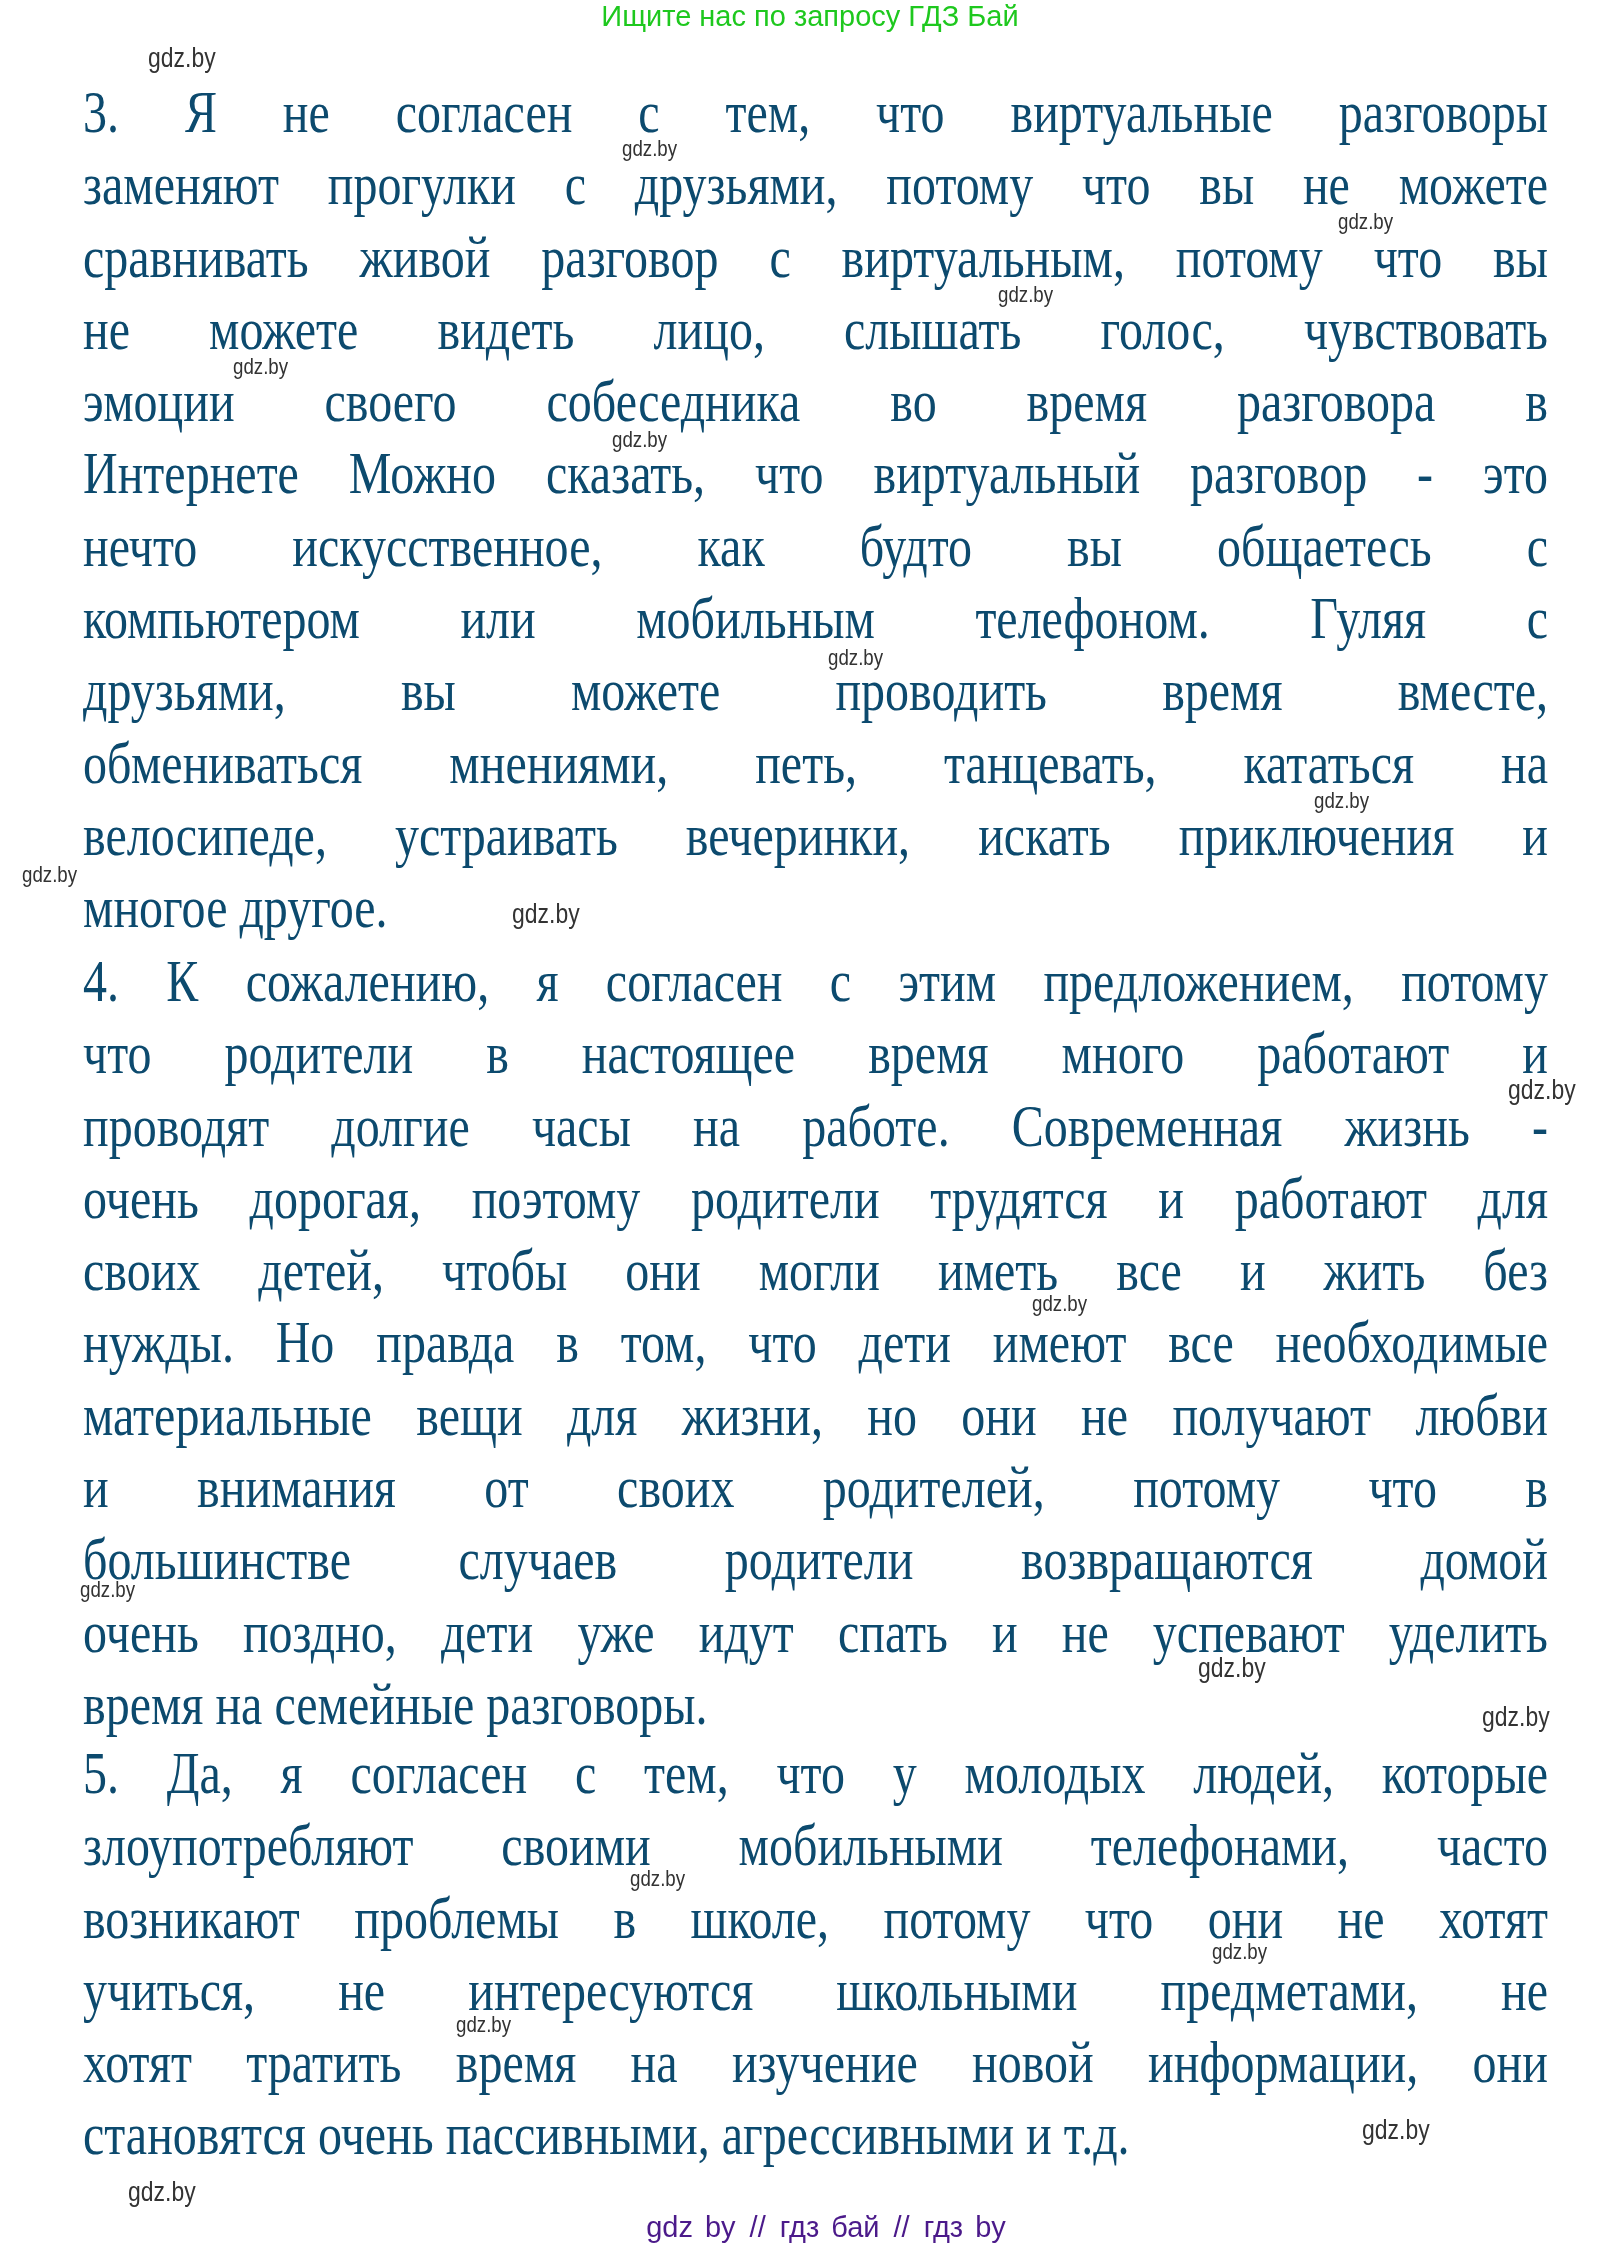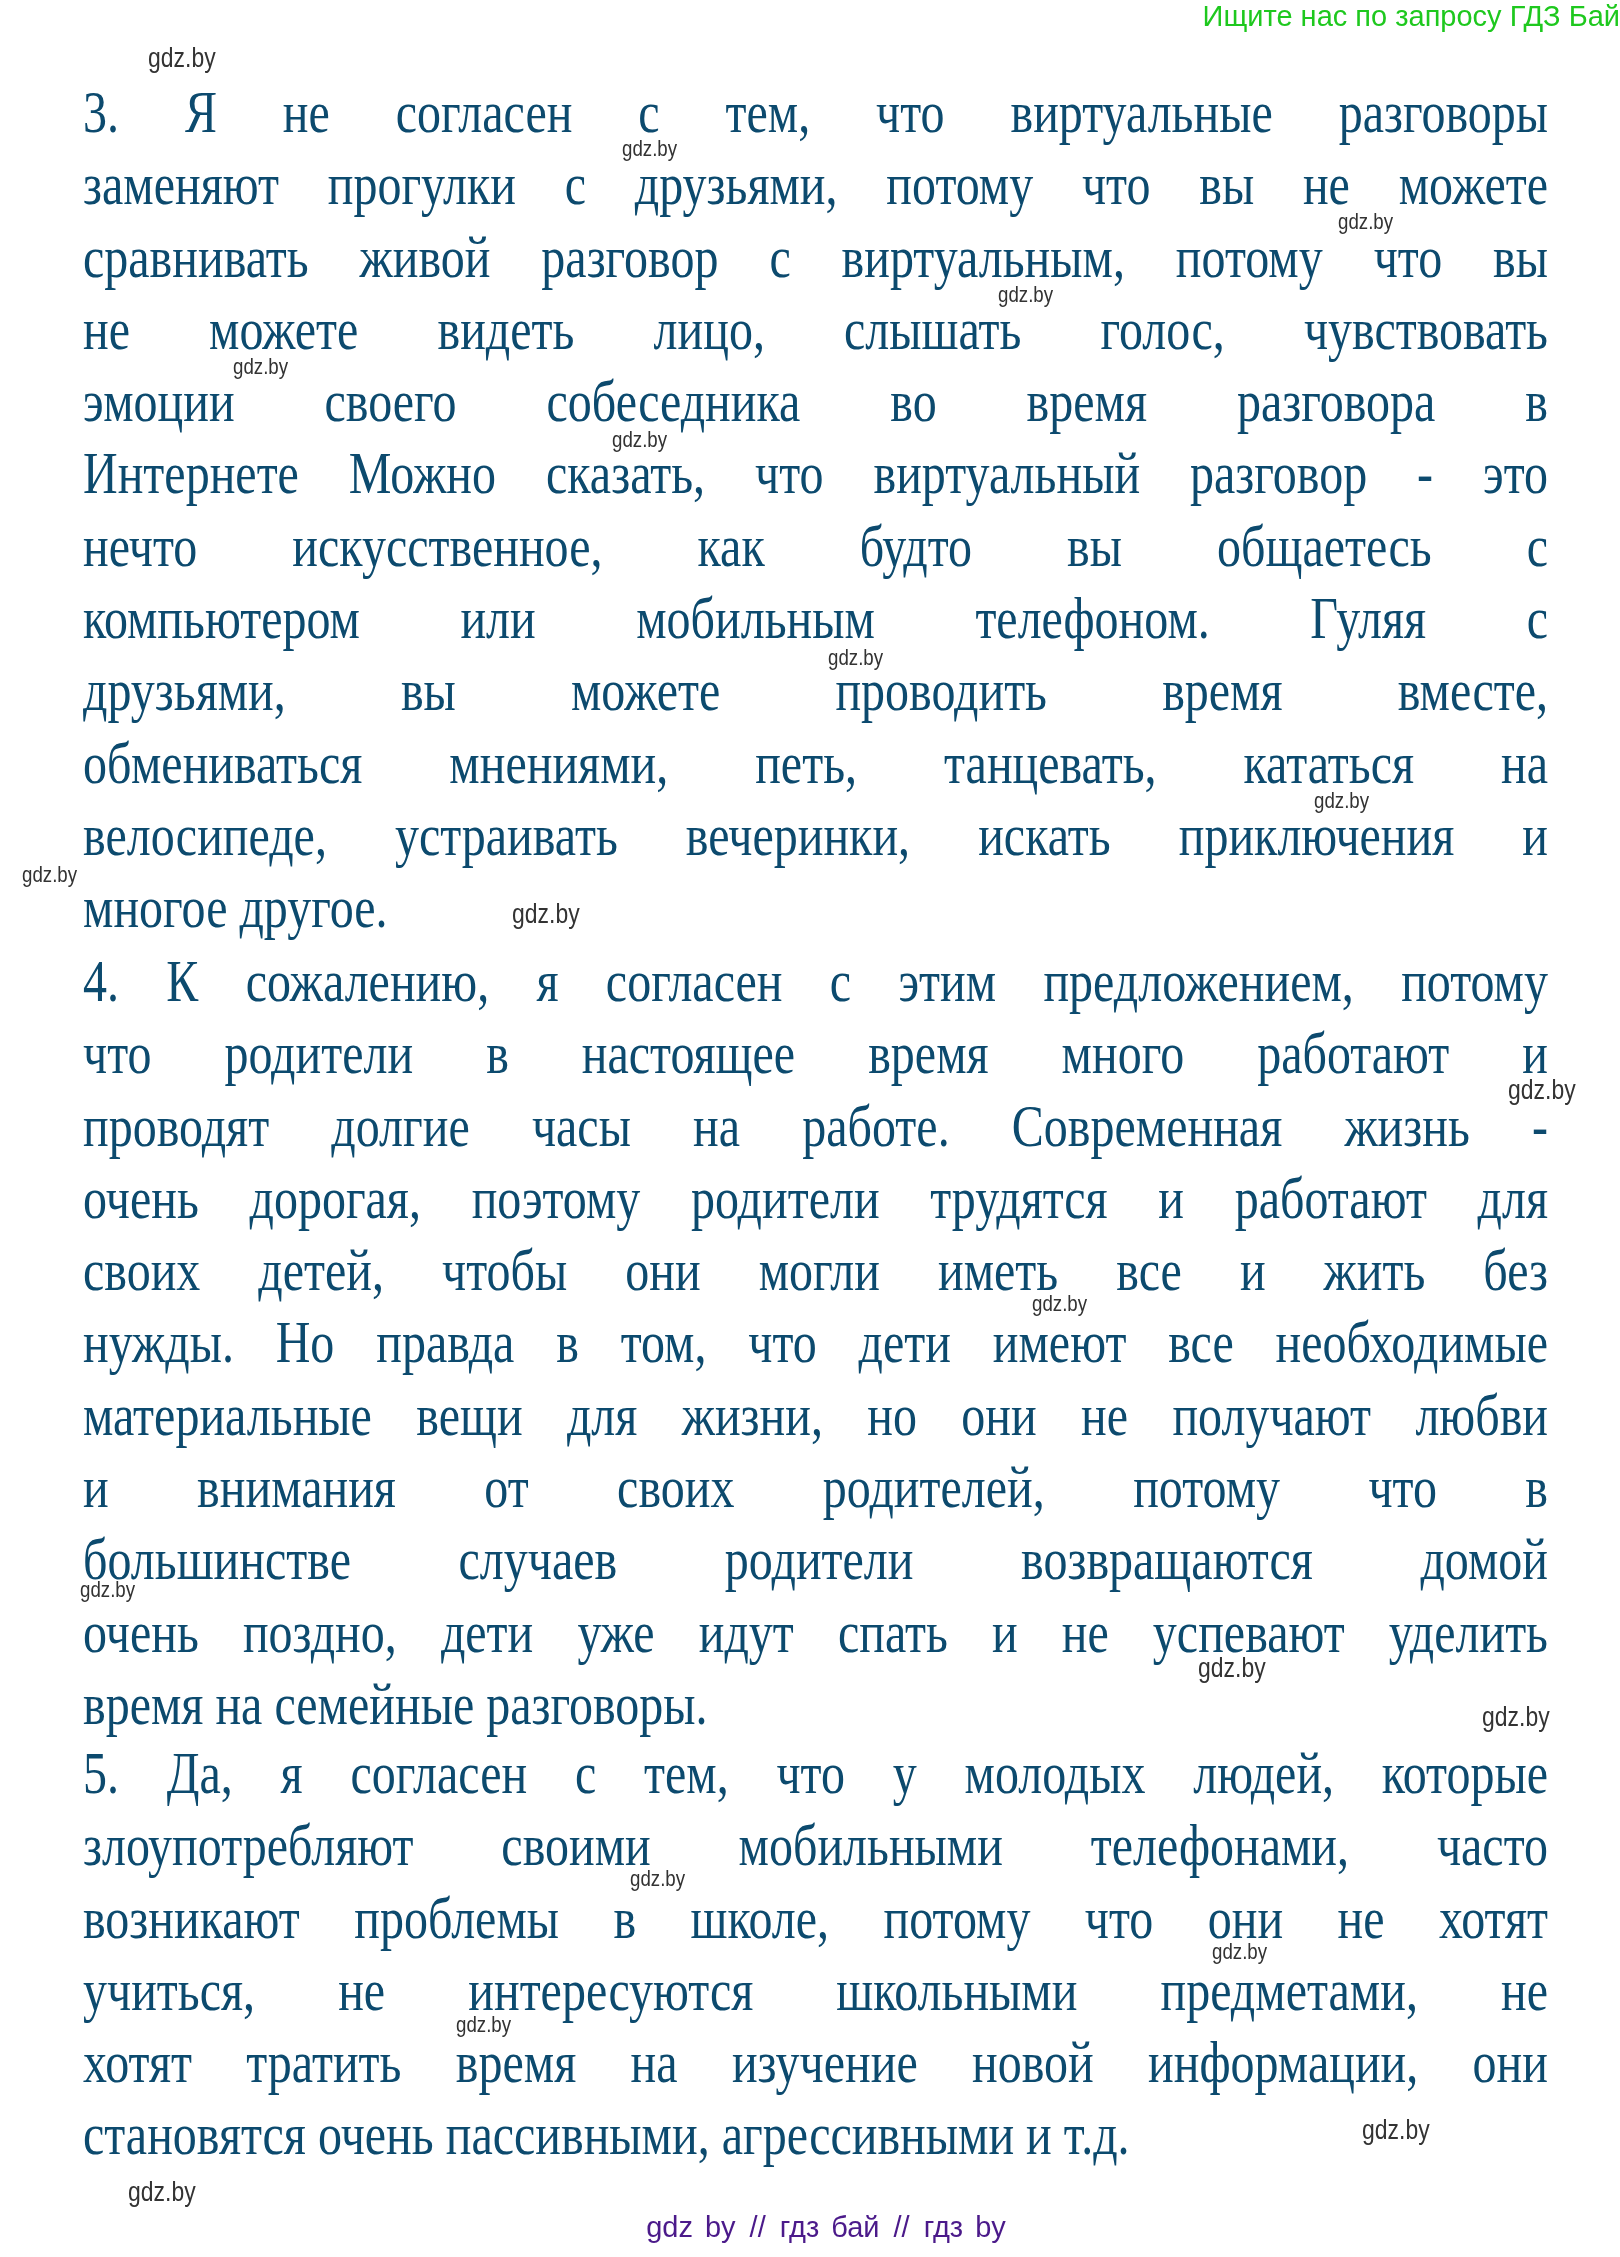--- a/index.html
+++ b/index.html
@@ -1,18 +1,18 @@
 <!DOCTYPE html>
 <html><head>
 <meta charset="utf-8">
 <style>
   html, body { margin: 0; padding: 0; background: #ffffff; }
   body { width: 1620px; height: 2257px; position: relative; overflow: hidden; }
   .header {
-    position: absolute; top: 0; left: 0; width: 1620px; text-align: right;
+    position: absolute; top: 0; left: 0; width: 1620px; text-align: center;
     font-family: "Liberation Sans", sans-serif; font-size: 29px; line-height: 32px;
     color: #1ec81e; padding-top: 0px;
   }
   .footer {
     position: absolute; top: 2210px; left: 16px; width: 1620px; text-align: center;
     font-family: "Liberation Sans", sans-serif; font-size: 29px; line-height: 34px;
     color: #4b1a8a; word-spacing: 4px;
   }
   .footer .sep { margin: 0 14px; }
   .body-text {

